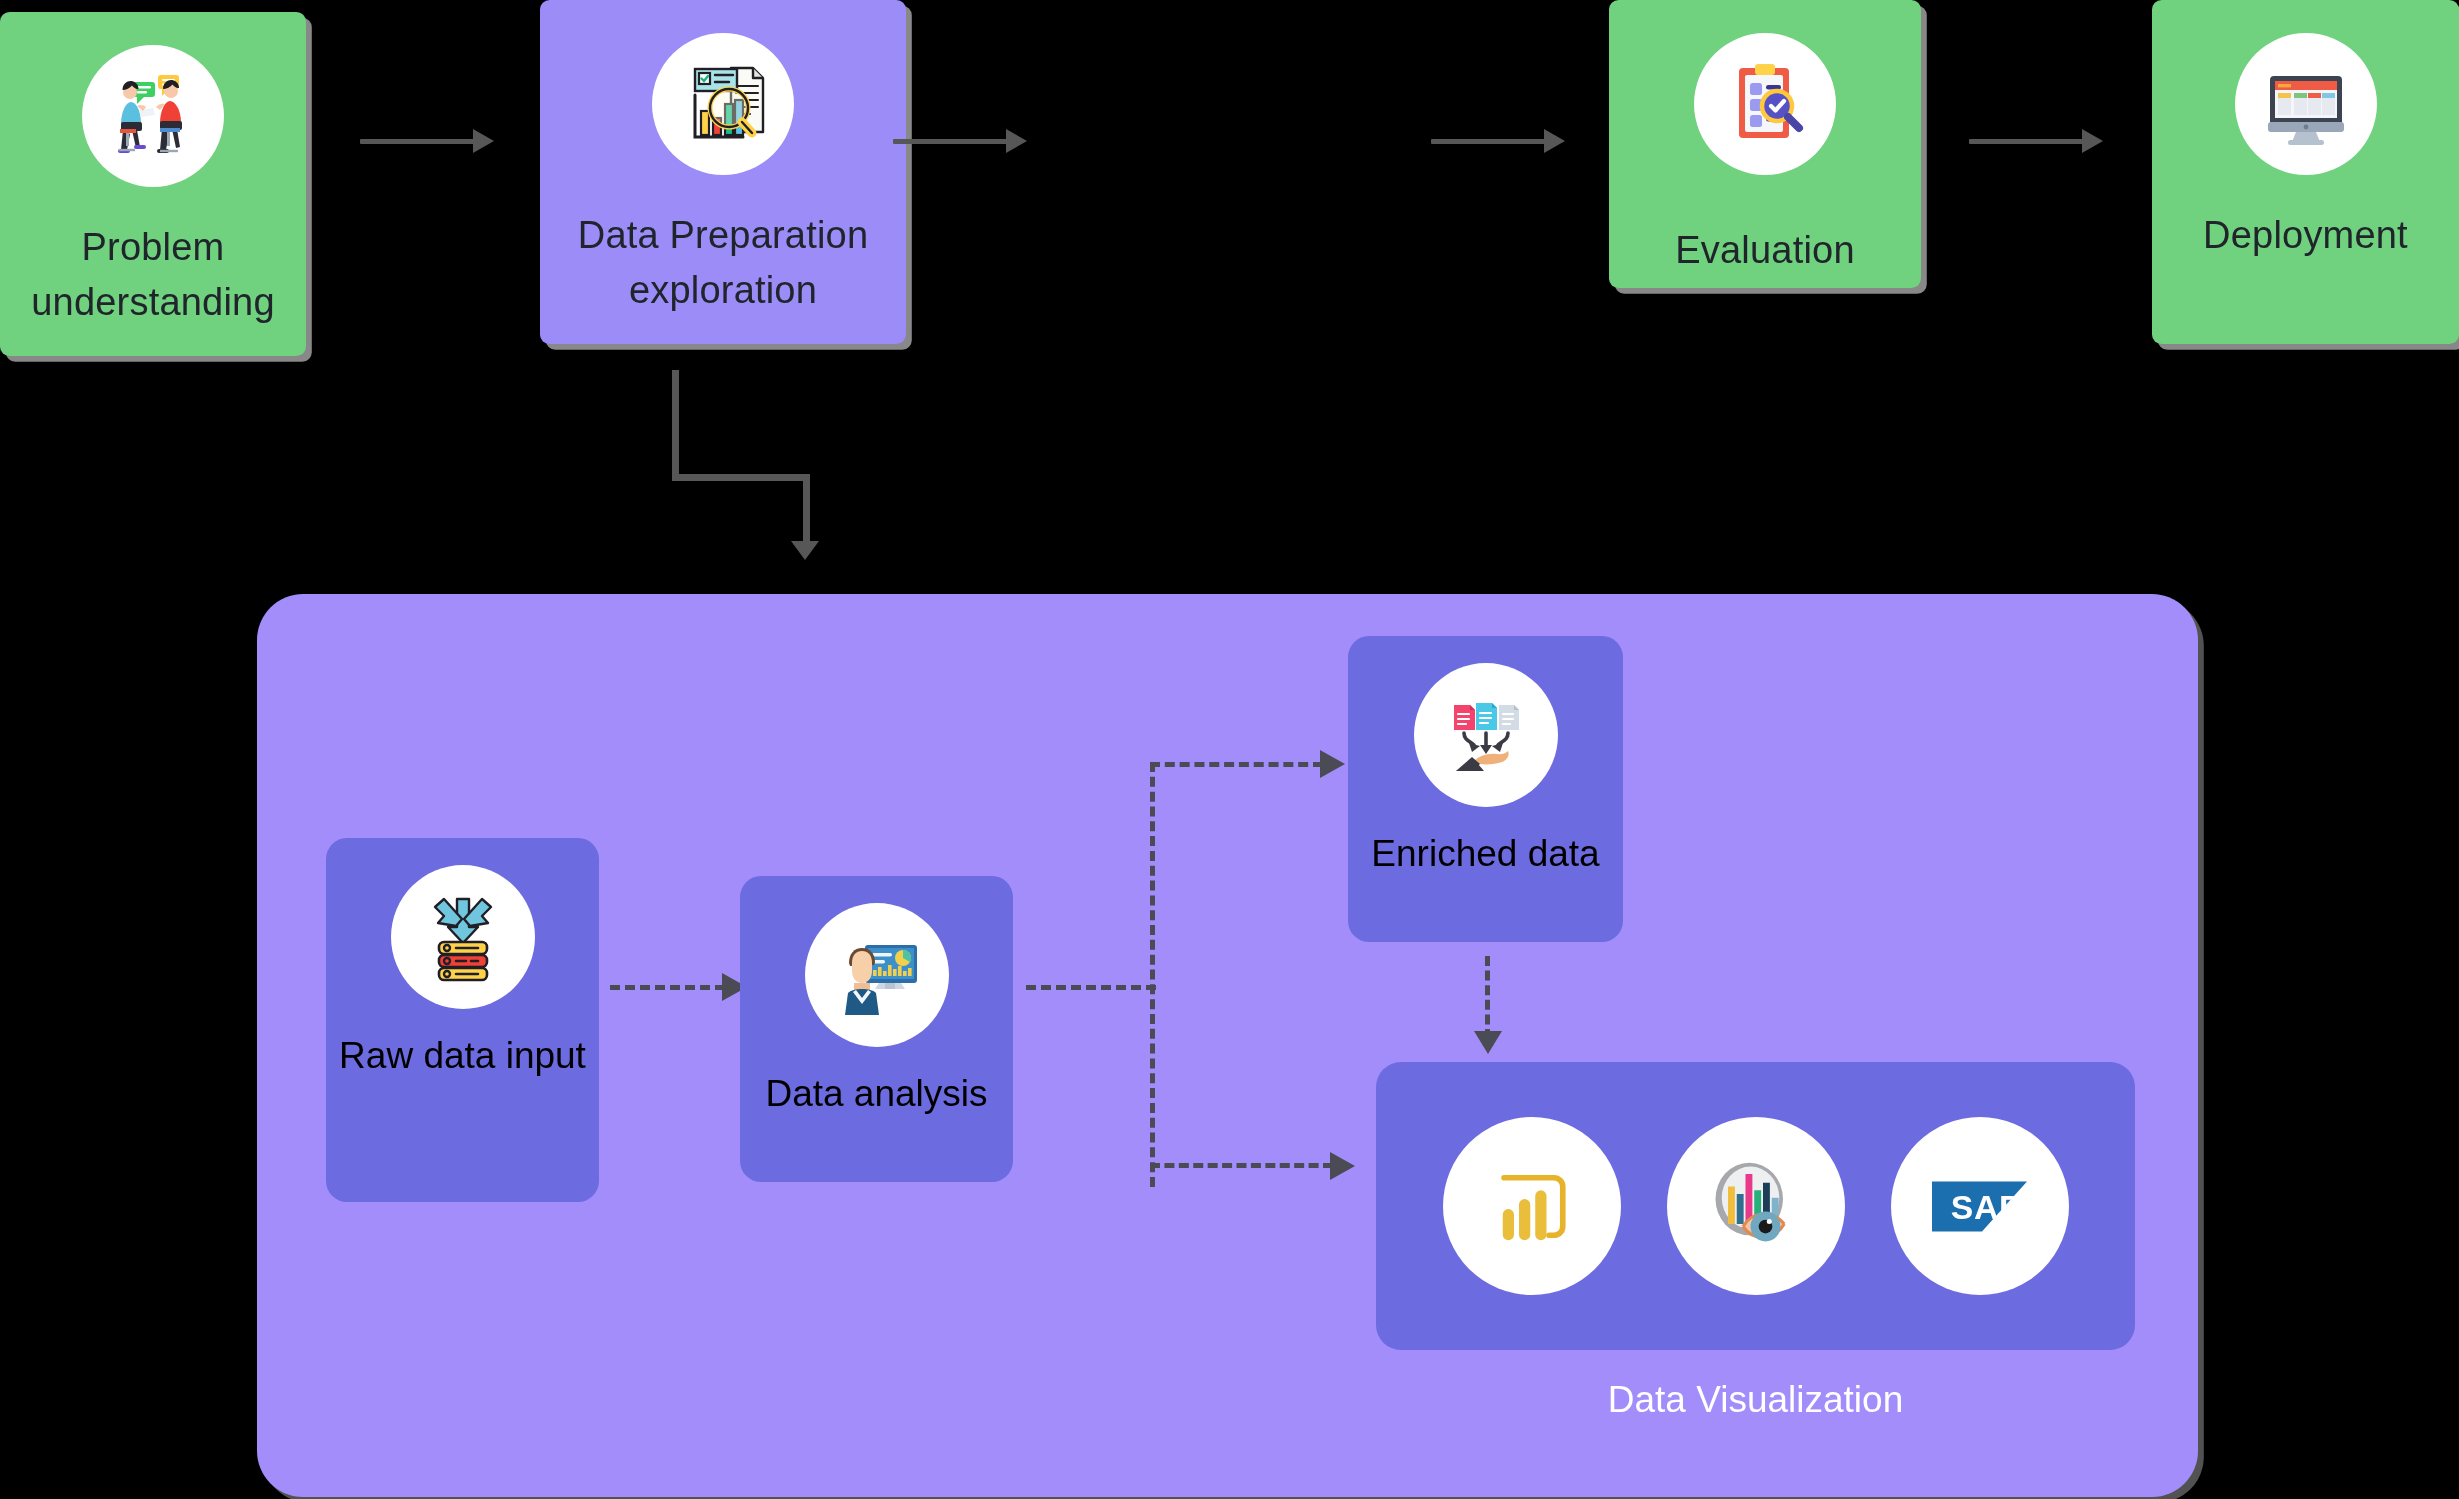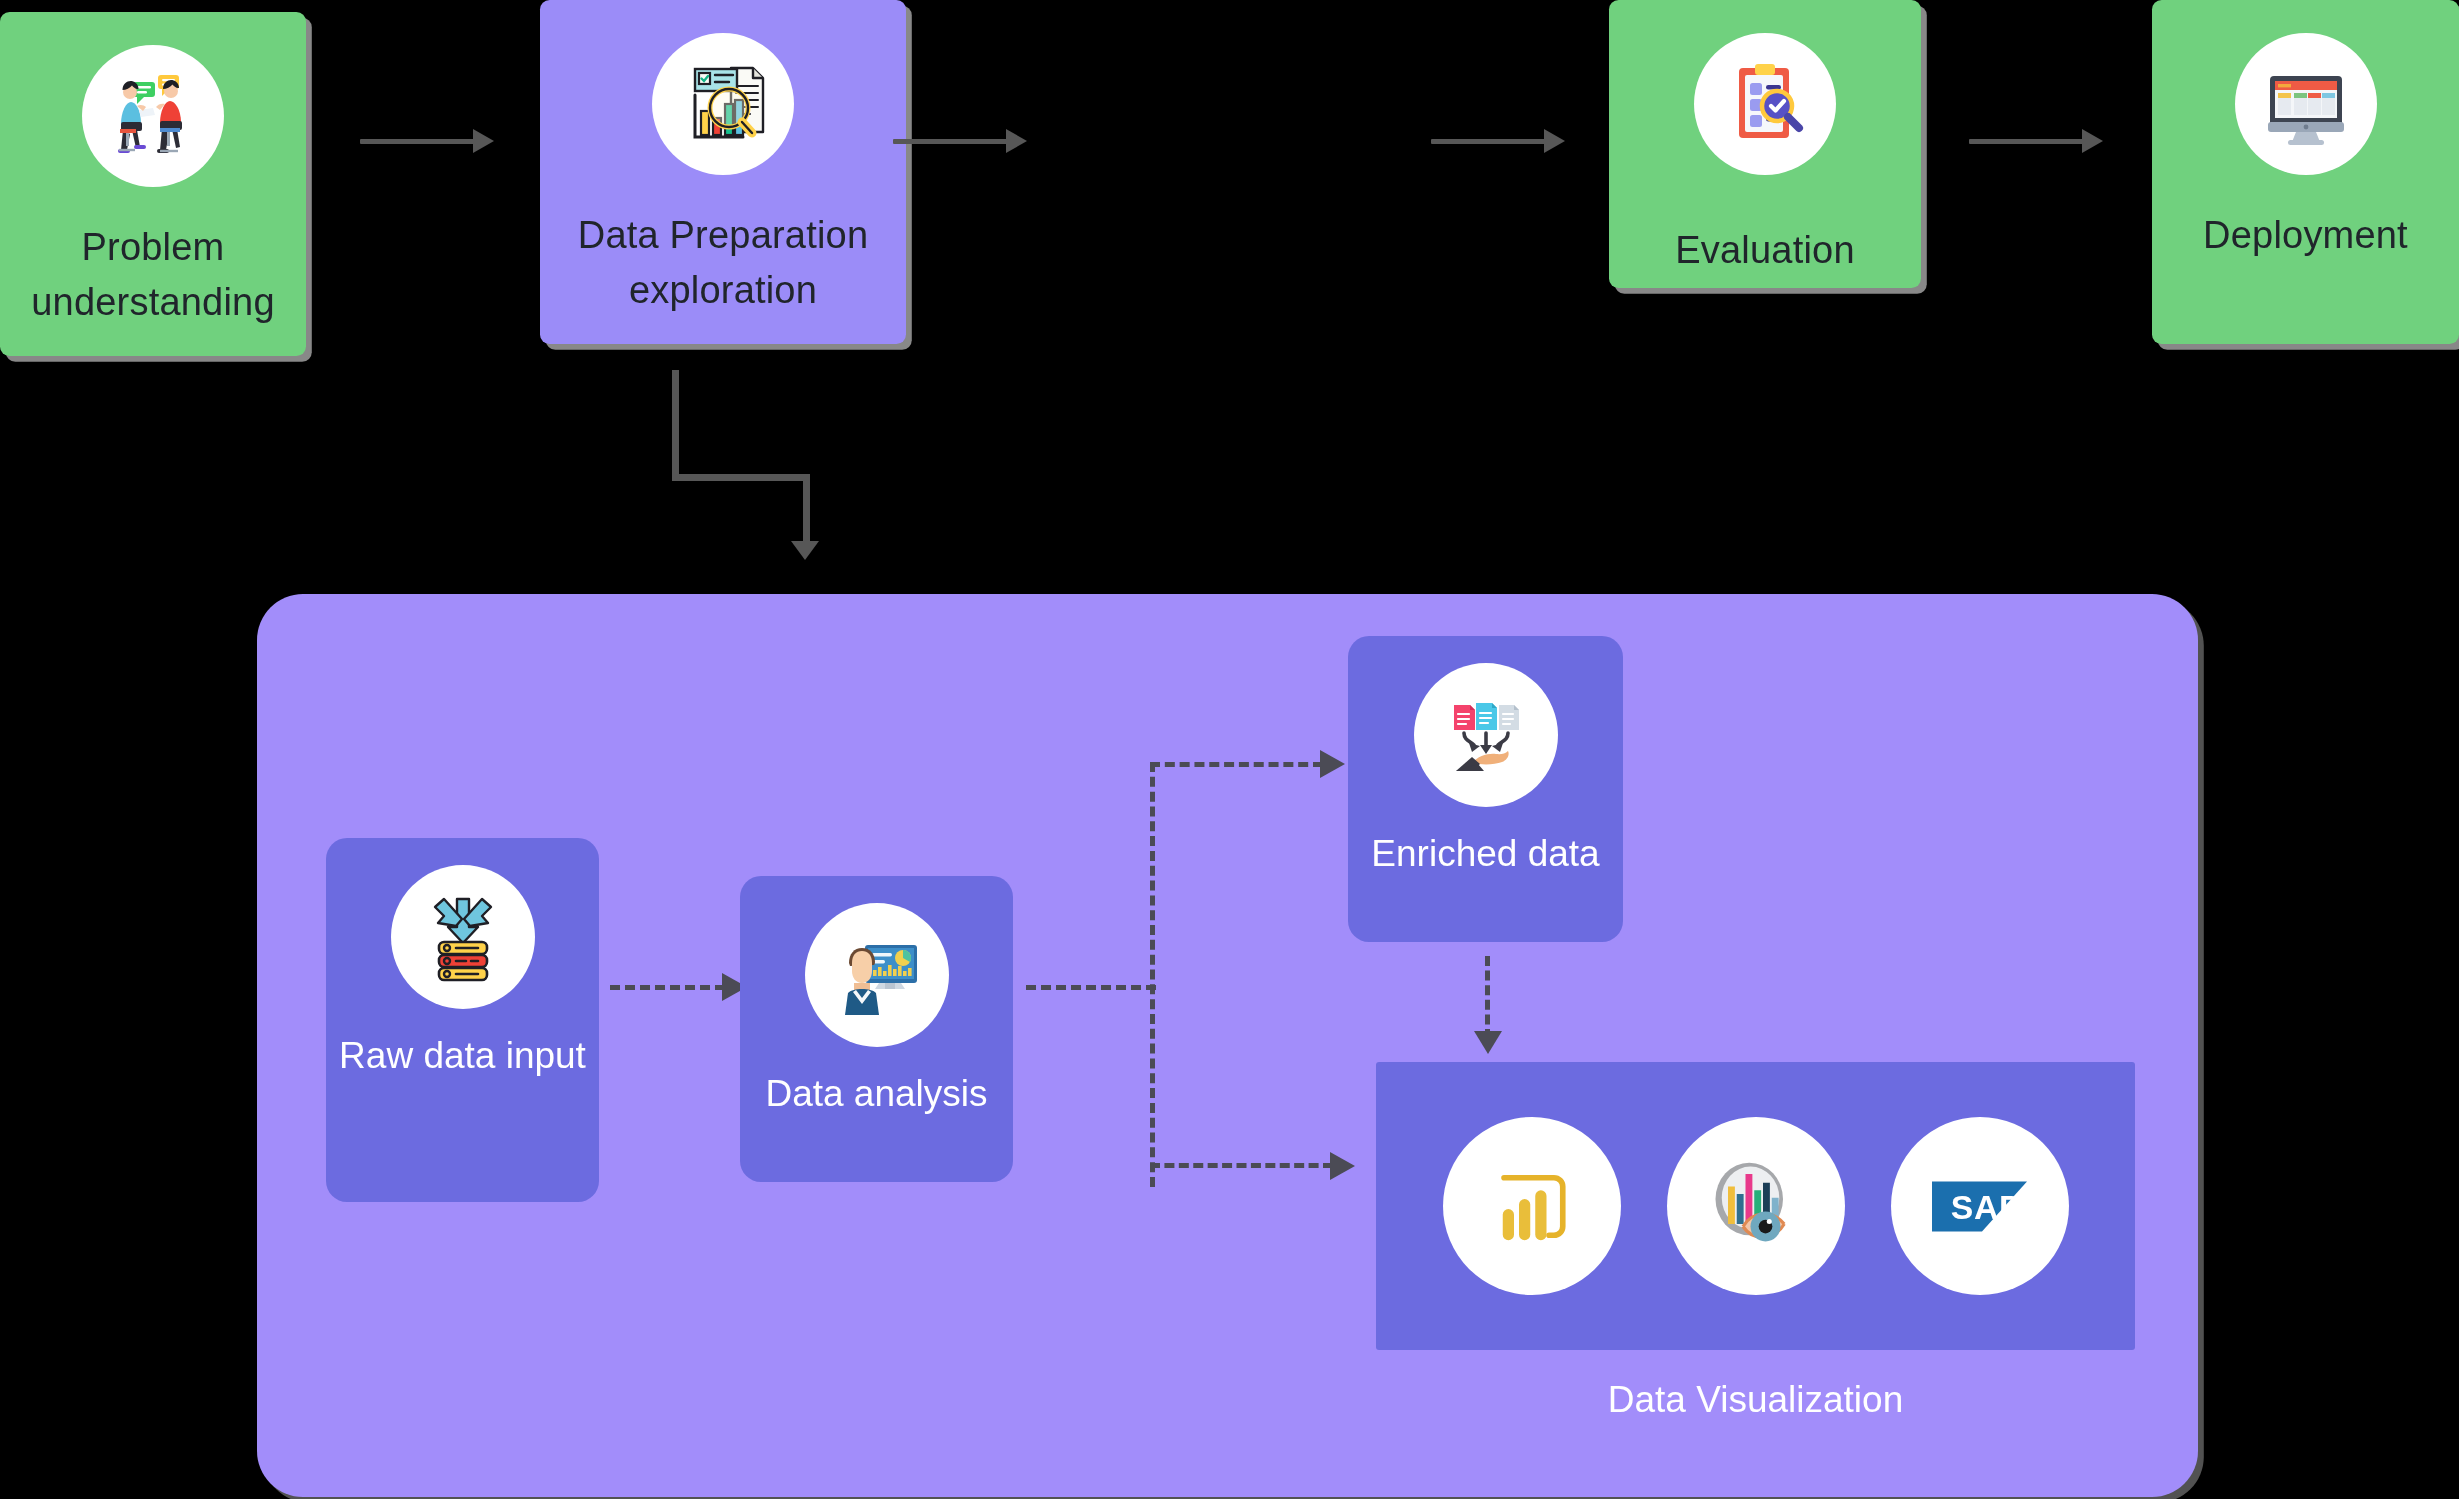--- a/index.html
+++ b/index.html
@@ -87,21 +87,21 @@
   .node .bubble {
     width: 144px; height: 144px;
     border-radius: 50%;
     background: #ffffff;
     display:flex; align-items:center; justify-content:center;
     margin-top: 27px;
   }
   .node .bubble svg { width: 100px; height: 100px; display:block; }
   .node .cap {
     margin-top: 23px;
-    color: #ffffff;
+    color: #000000;
     font-size: 37px;
     text-align: center;
     line-height: 1.3;
     white-space: nowrap;
   }
 
   
   .dash-h {
     position: absolute;
     border-top: 5.8px dashed #4b4b55;
@@ -126,21 +126,21 @@
     border-right: 14.4px solid transparent;
     border-top: 23px solid #4b4b55;
   }
 
   
   #viz-box {
     position: absolute;
     left: 1376px; top: 1062px;
     width: 759px; height: 288px;
     background: #6C6BE0;
-    border-radius: 3px;
+    border-radius: 25px;
     display: flex;
     align-items: center;
     justify-content: center;
     gap: 46px;
   }
   .viz-logo {
     width: 178px; height: 178px;
     border-radius: 50%;
     background: #ffffff;
     display:flex; align-items:center; justify-content:center;

